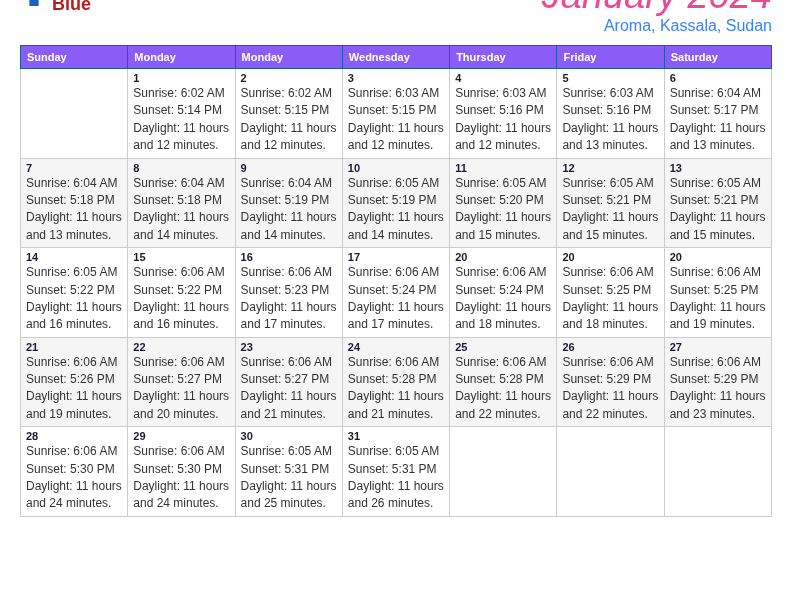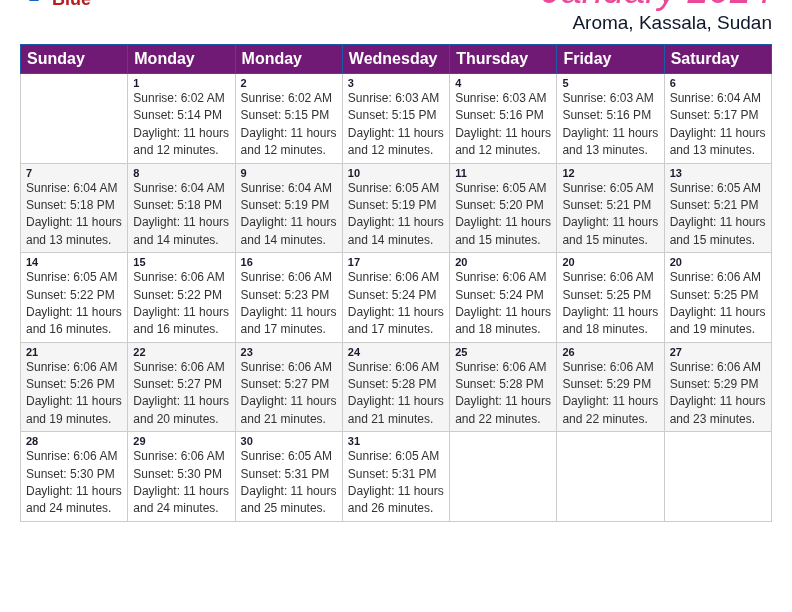--- a/index.html
+++ b/index.html
@@ -46,35 +46,35 @@
       text-align: right;
     }
     .title-block h1 {
       font-size: 38px;
       font-weight: 300;
       color: #ec4899;
       line-height: 1.1;
       font-style: italic;
     }
     .title-block h2 {
-      font-size: 19px;
+      font-size: 16px;
       font-weight: normal;
-      color: #0f172a;
+      color: #3b82f6;
     }
     .calendar {
       flex: 1;
       border: 1px solid #ccc;
       border-collapse: collapse;
       width: 100%;
       table-layout: fixed;
     }
     .calendar thead tr th {
-      background: #701a75;
+      background: #8b5cf6;
       color: #fff;
-      font-size: 16px;
+      font-size: 11px;
       font-weight: bold;
       padding: 5px 6px;
       text-align: left;
       border: 1px solid #1a5aa8;
     }
     .calendar tbody tr td {
       border: 1px solid #ccc;
       vertical-align: top;
       padding: 3px 5px 3px 5px;
       font-size: 9.5px;

